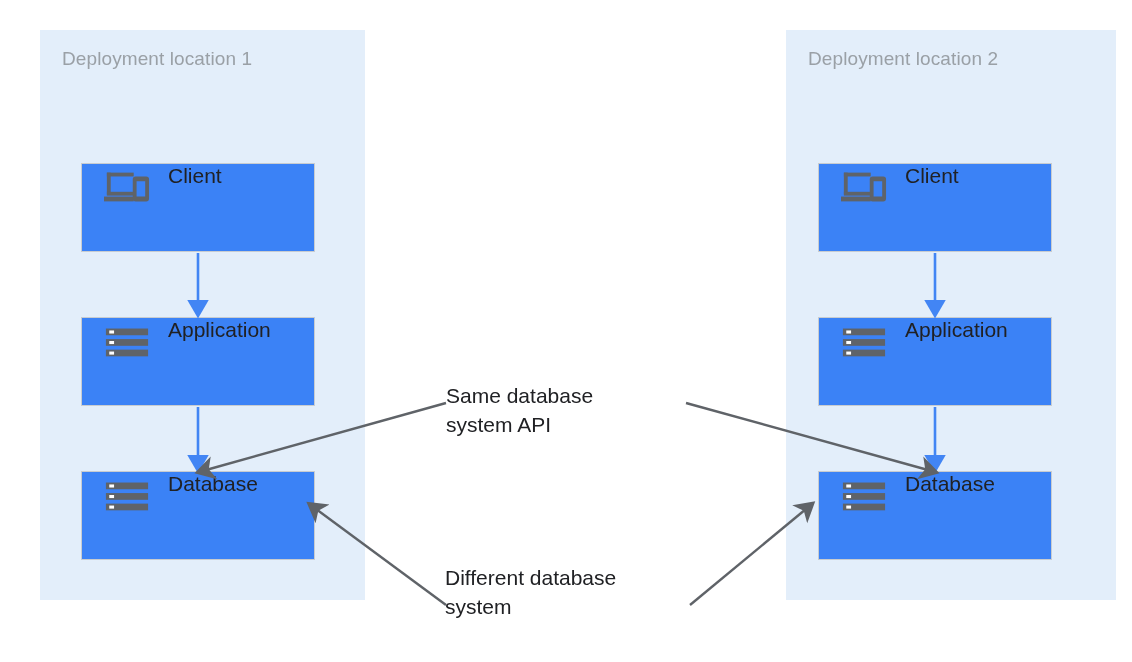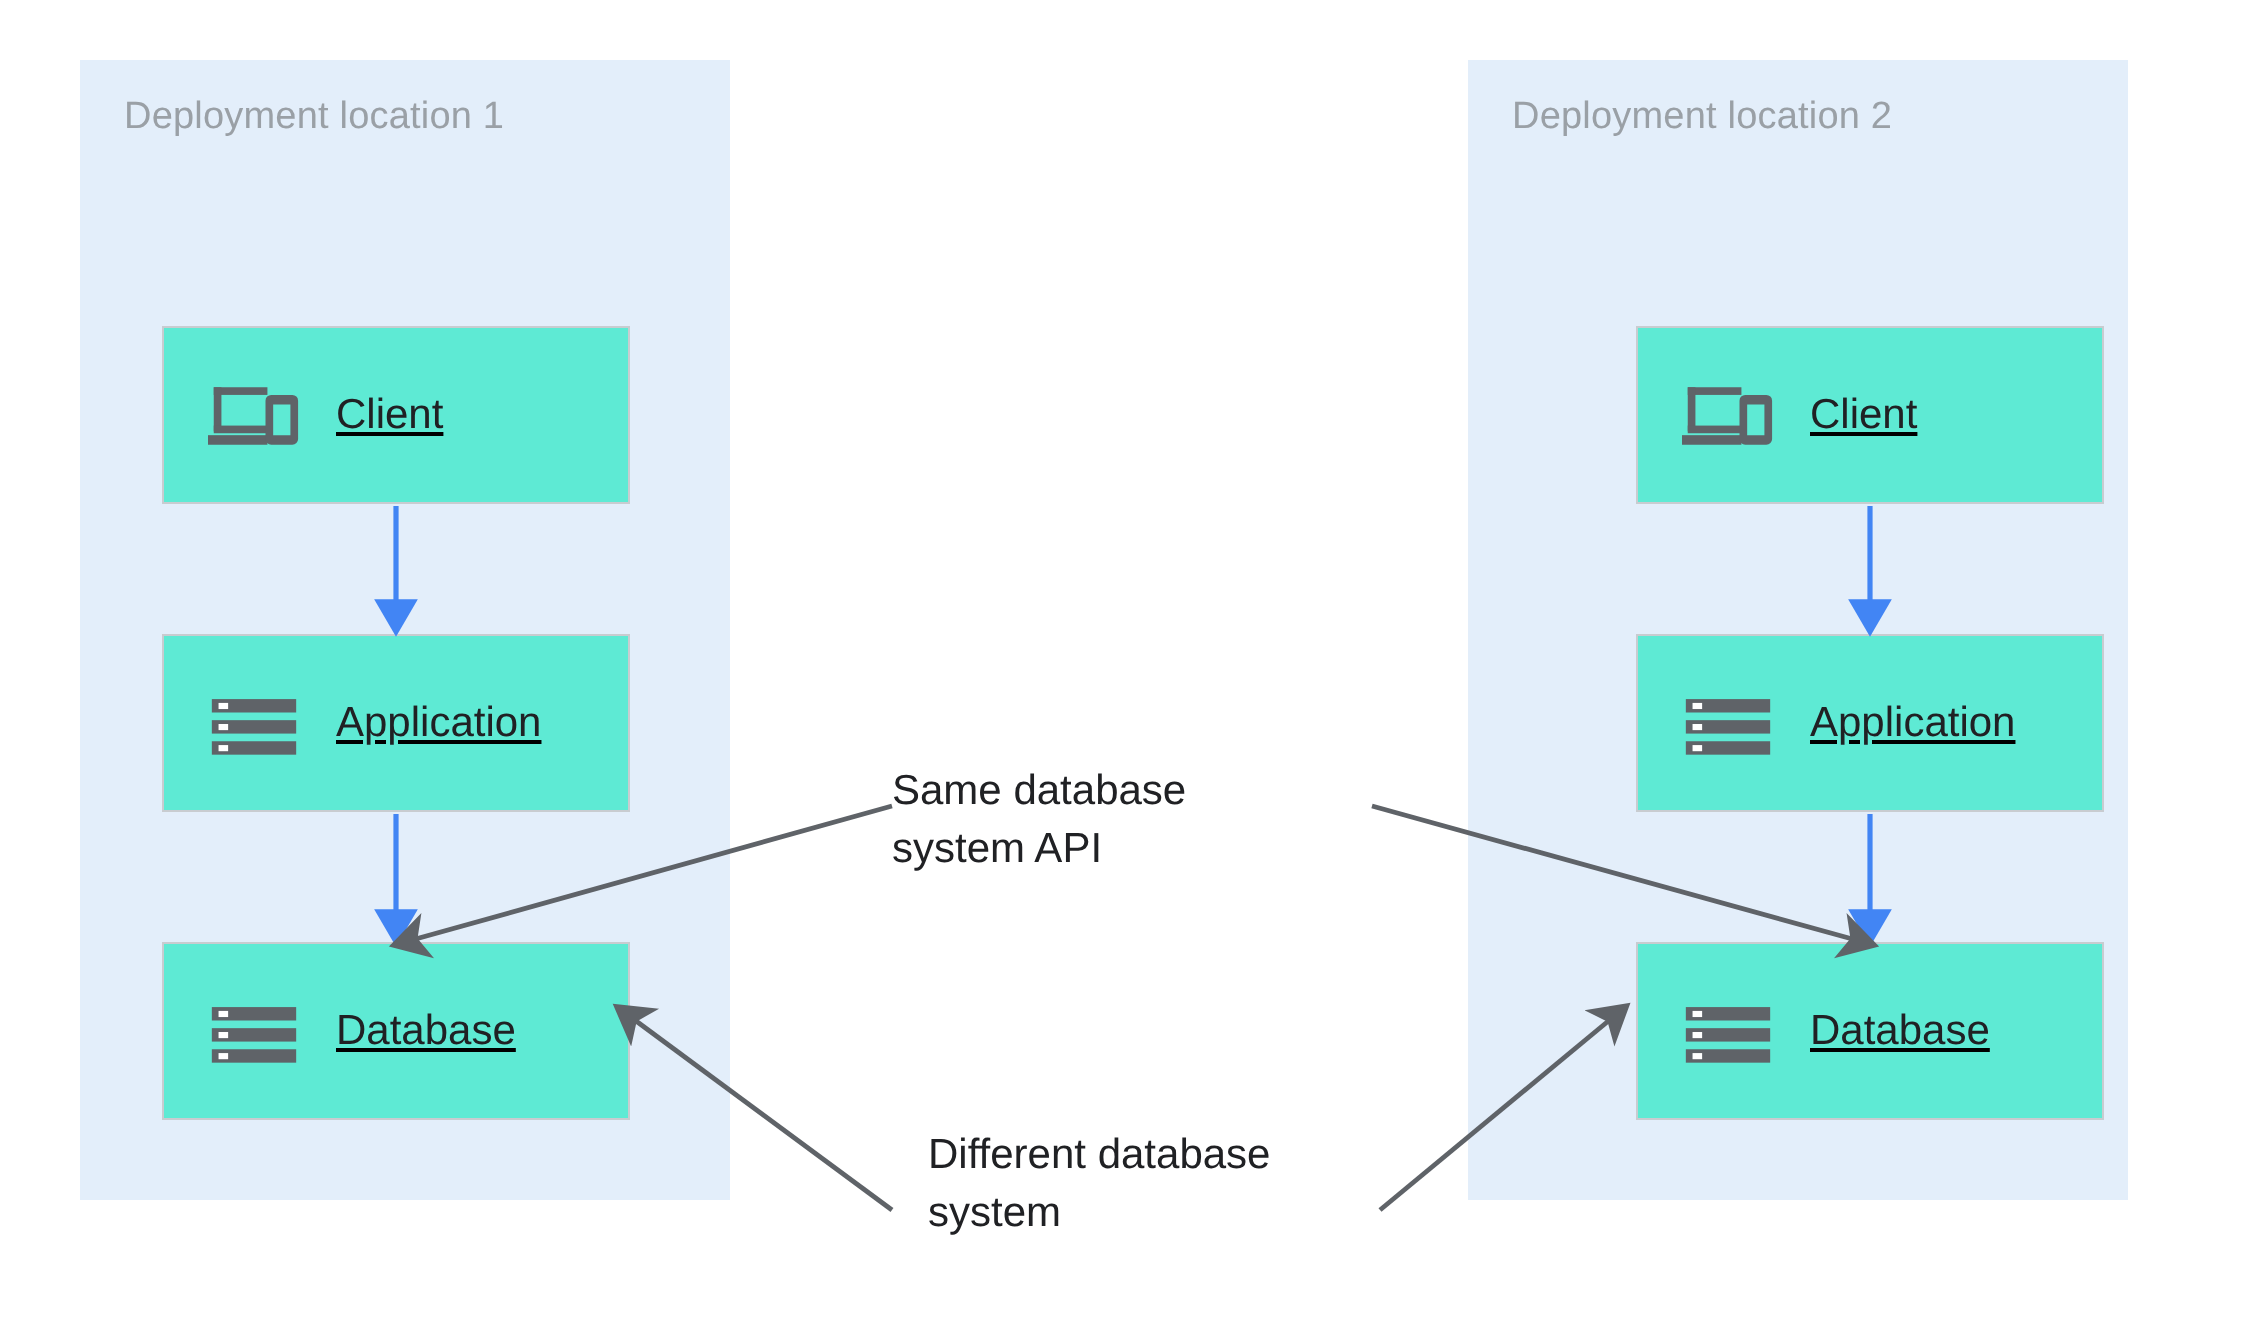--- a/index.html
+++ b/index.html
@@ -21,27 +21,25 @@
     left:22px;
     top:18px;
     font-size:19px;
     color:#9aa0a6;
     letter-spacing:0.1px;
     white-space:nowrap;
   }
 
   .node{
     position:absolute;
-    background:#5eead4;
+    background:#3b82f6;
     border:1px solid #c8ccd0;
     box-sizing:border-box;
     display:flex;
-    align-items:center;
     justify-content:flex-start;
-    text-decoration:underline;
   }
   .node-icon{
     width:46px;height:46px;
     margin-left:22px;
     flex:0 0 auto;
     display:block;
   }
   .node-label{
     margin-left:18px;
     font-size:21px;
@@ -108,21 +106,21 @@
           <rect x="5.5" y="13" width="5" height="3.2" fill="#ffffff"></rect>
         <rect x="2" y="22" width="44" height="7"></rect>
           <rect x="5.5" y="24" width="5" height="3.2" fill="#ffffff"></rect>
         <rect x="2" y="33" width="44" height="7"></rect>
           <rect x="5.5" y="35" width="5" height="3.2" fill="#ffffff"></rect>
       </g>
     </svg>
     <span class="node-label">Database</span>
   </div>
 
-  <div class="panel" style="left:734px;top:30px;width:330px;height:570px;">
+  <div class="panel" style="left:786px;top:30px;width:330px;height:570px;">
     <div class="panel-label">Deployment location 2</div>
   </div>
 
   <div class="node" style="left:818px;top:163px;width:234px;height:89px;">
     <svg class="node-icon" viewBox="0 0 48 48">
       <g fill="#5f6368">
         <rect x="3" y="9" width="28" height="4"></rect>
         <rect x="3" y="9" width="4" height="23"></rect>
         <rect x="3" y="29" width="28" height="4"></rect>
         <rect x="0" y="34" width="31" height="5"></rect>
@@ -182,16 +180,16 @@
     <line x1="446" y1="403" x2="206" y2="470" stroke="#5f6368" stroke-width="2.4" marker-end="url(#grayHead)"></line>
     <line x1="686" y1="403" x2="928" y2="470" stroke="#5f6368" stroke-width="2.4" marker-end="url(#grayHead)"></line>
 
     <line x1="446" y1="605" x2="316" y2="509" stroke="#5f6368" stroke-width="2.4" marker-end="url(#grayHead)"></line>
     <line x1="690" y1="605" x2="806" y2="509" stroke="#5f6368" stroke-width="2.4" marker-end="url(#grayHead)"></line>
   </svg>
 
   <div class="ann-text" style="left:446px;top:381px;width:240px;">Same database
 system API</div>
 
-  <div class="ann-text" style="left:464px;top:563px;width:248px;">Different database
+  <div class="ann-text" style="left:445px;top:563px;width:248px;">Different database
 system</div>
 
 </div>
 
 </body></html>

